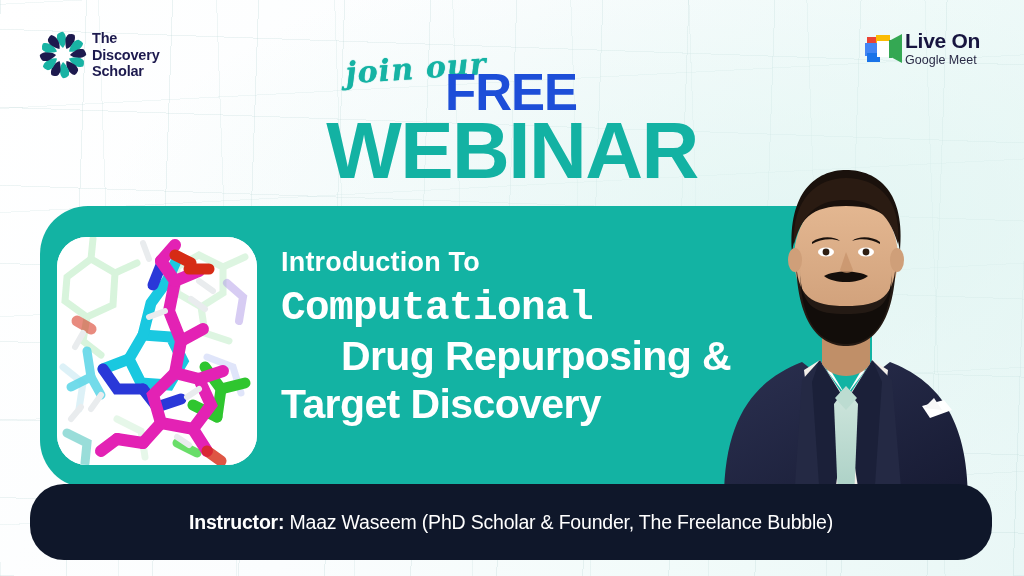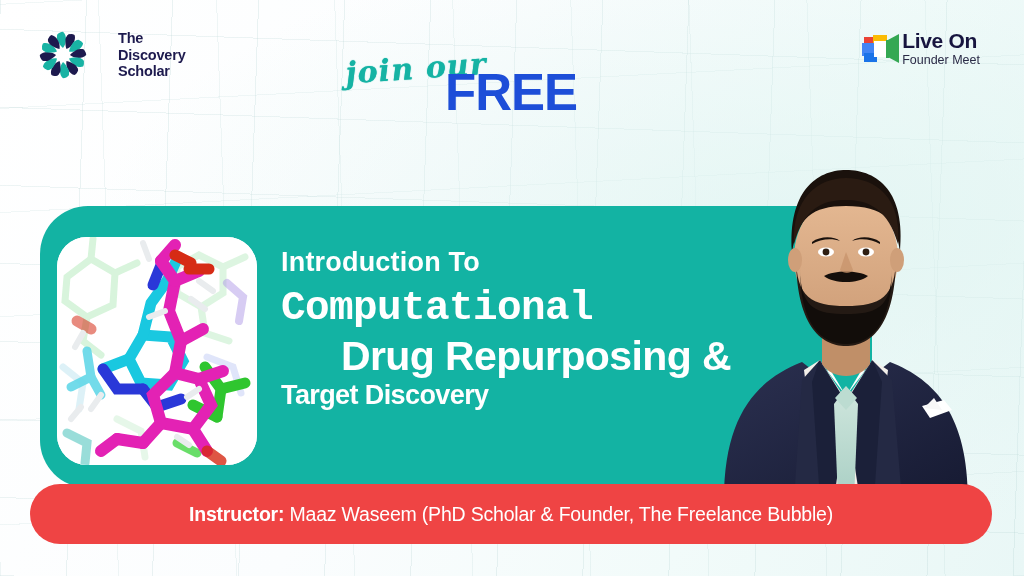--- a/index.html
+++ b/index.html
@@ -28,21 +28,21 @@
     background-image:
       repeating-linear-gradient(88deg, rgba(186,214,214,0.22) 0 1px, transparent 1px 118px),
       repeating-linear-gradient(-3deg, rgba(186,214,214,0.20) 0 1px, transparent 1px 104px);
   }
   #bg-soft {
     position:absolute; inset:0;
     background: radial-gradient(ellipse at 78% 40%, rgba(223,244,241,.75) 0%, rgba(255,255,255,0) 62%);
   }
 
   
-  #brand { position:absolute; left:34px; top:26px; display:flex; align-items:center; gap:26px; }
+  #brand { position:absolute; left:34px; top:26px; display:flex; align-items:center; gap:0; }
   #brand-mark { width:58px; height:58px; position:relative; flex:0 0 auto; }
   #brand-mark svg { display:block; }
   #brand-text {
     color:#1d1a4e; font-weight:bold; font-size:14.5px; line-height:1.14;
     letter-spacing:-0.2px;
   }
 
   
   #meet { position:absolute; right:44px; top:30px; display:flex; align-items:center; }
   #meet-icon { width:42px; height:36px; flex:0 0 auto; }
@@ -88,26 +88,26 @@
     position:absolute; left:57px; top:237px; width:200px; height:228px;
     border-radius:30px; overflow:hidden; background:#ffffff;
   }
   #mol svg { display:block; }
 
   
   #titles { position:absolute; left:281px; top:248px; width:450px; color:#ffffff; }
   #t-eyebrow { font-size:27px; letter-spacing:.2px; line-height:1.1;font-weight:bold; }
   #t-l1 { font-size:41px; font-weight:bold; letter-spacing:-.6px; line-height:1.18; margin-top:6px;font-family:Liberation Mono, monospace; }
   #t-l2 { font-size:41px; font-weight:bold; letter-spacing:-.6px; line-height:1.18;text-align:right; }
-  #t-l3 { font-size:27px; font-weight:bold; letter-spacing:-.6px; line-height:1.18; }
+  #t-l3 { font-size:41px; font-weight:bold; letter-spacing:-.6px; line-height:1.18; }
 
   
   #bar {
-    position:absolute; left:30px; top:484px; width:962px; height:60px;
-    background:#ef4444;
+    position:absolute; left:30px; top:484px; width:962px; height:76px;
+    background:#0f172a;
     border-radius:34px;
     display:flex; align-items:center; justify-content:center;
   }
   #bar-inner { color:#ffffff; font-size:19.5px; letter-spacing:-.2px; white-space:nowrap; }
   #bar-label { font-weight:bold; }
 </style>
 </head>
 <body>
 
 <div id="bg">
@@ -188,27 +188,28 @@
       <path d="M13 4 h14 v9 H13 Z" fill="#fbbc04"></path>
       <path d="M2 12 h12 v13 H2 Z" fill="#4285f4"></path>
       <path d="M4 22 h13 v9 H4 Z" fill="#1a73e8"></path>
       <path d="M26 10 L39 3 v29 L26 25 Z" fill="#34a853"></path>
       <path d="M14 10 h14 v16 H14 Z" fill="#ffffff"></path>
       <path d="M26 9 h3 v18 h-3 Z" fill="#34a853"></path>
     </svg>
   </div>
   <div id="meet-text">
     <div id="meet-title">Live On</div>
-    <div id="meet-sub">Founder Meet</div>
+    <div id="meet-sub">Google Meet</div>
   </div>
 </div>
 
 <div id="headline">
   <span id="joinour">join our</span>
   <span id="free">FREE</span>
+  <span id="webinar">WEBINAR</span>
 </div>
 
 <div id="card"></div>
 
 <div id="speaker">
   <svg width="260" height="352" viewBox="0 0 260 352" aria-hidden="true">
     <defs>
       <clipPath id="spClip">
           <rect x="0" y="0" width="260" height="352"></rect>
         </clipPath>

